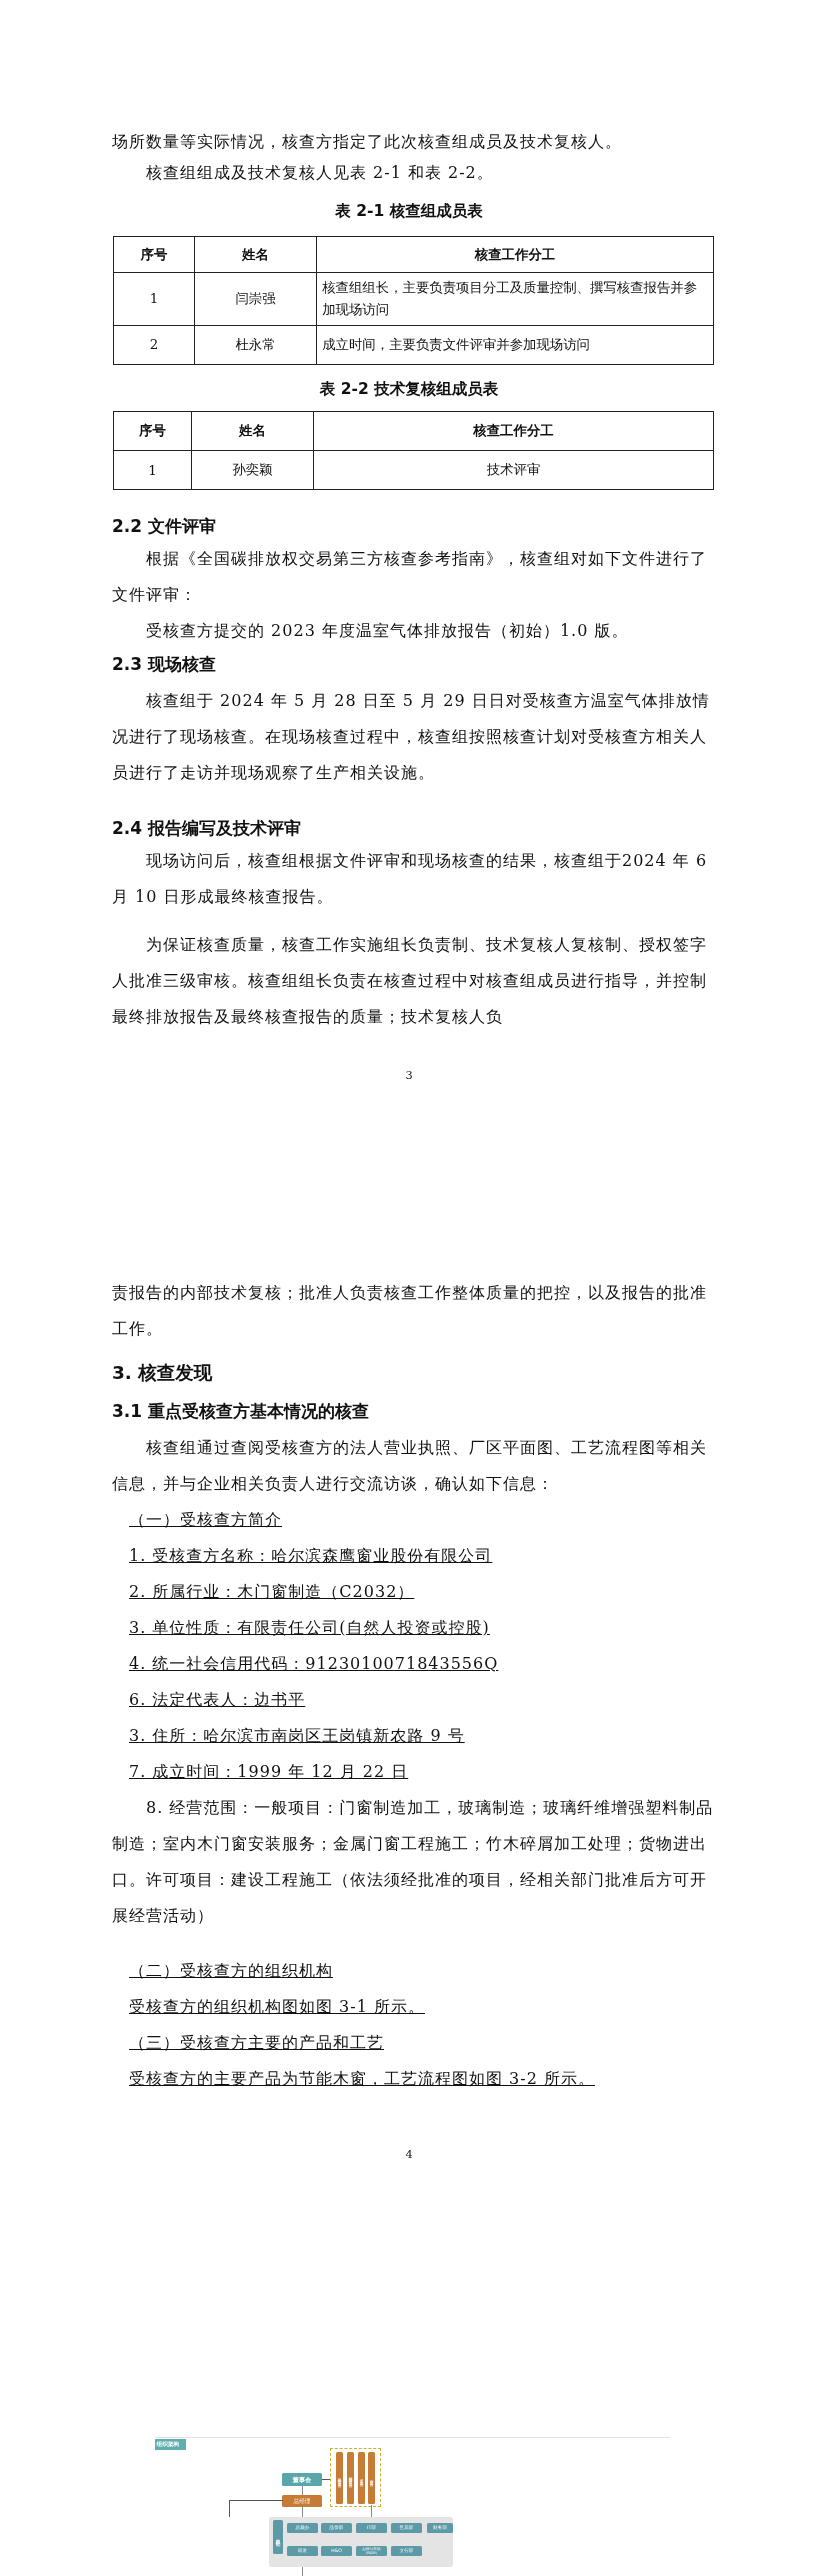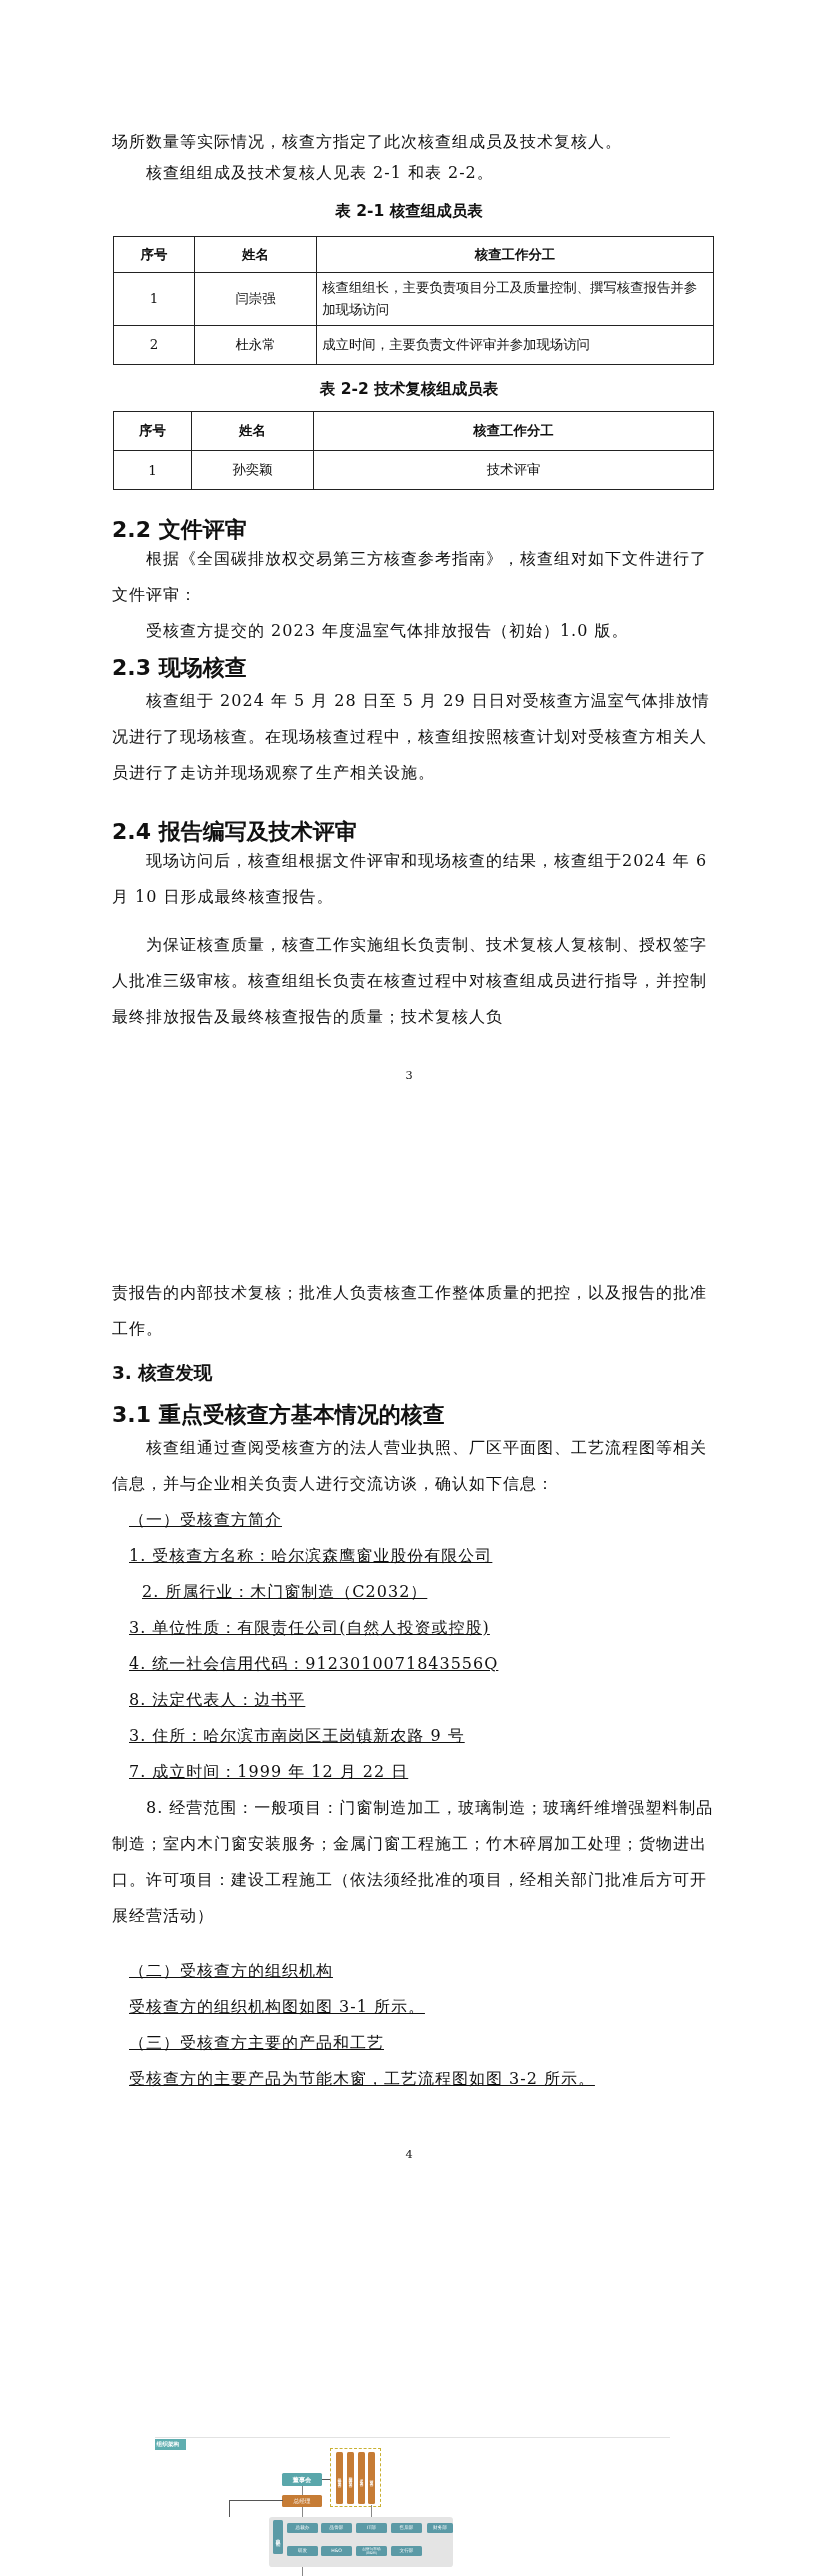--- a/index.html
+++ b/index.html
@@ -18,21 +18,21 @@
     font-size: 16px;
     line-height: 36px;
     letter-spacing: 1px;
     margin: 0;
   }
   .para.indent { text-indent: 34px; }
   .para.ind2 { left: 129px; width: 587px; text-decoration: underline; }
   .h2 {
     position: absolute; left: 112px;
     font-family: "DejaVu Sans", "Liberation Sans", sans-serif;
-    font-weight: bold; font-size: 22px; margin: 0;
+    font-weight: bold; font-size: 17px; margin: 0;
   }
   .h1 {
     position: absolute; left: 112px;
     font-family: "DejaVu Sans", "Liberation Sans", sans-serif;
     font-weight: bold; font-size: 18.5px; margin: 0;
   }
   .caption {
     position: absolute; left: 0; width: 818px; text-align: center;
     font-family: "DejaVu Sans", "Liberation Sans", sans-serif;
     font-weight: bold; font-size: 15.5px; margin: 0;
@@ -149,24 +149,24 @@
 <div class="pagenum" style="top:1069px;">3</div>
 
 <p class="para" style="top:1275px;">责报告的内部技术复核；批准人负责核查工作整体质量的把控，以及报告的批准工作。</p>
 <h1 class="h1" style="top:1360px;">3.  核查发现</h1>
 <h2 class="h2" style="top:1400px;">3.1  重点受核查方基本情况的核查</h2>
 <p class="para indent" style="top:1430px;">核查组通过查阅受核查方的法人营业执照、厂区平面图、工艺流程图等相关信息，并与企业相关负责人进行交流访谈，确认如下信息：</p>
 <p class="para ind2" style="top:1502px;">（一）受核查方简介</p>
 
 <div>
   <p class="para ind2" style="top:1538px;">1. 受核查方名称：哈尔滨森鹰窗业股份有限公司</p>
-  <p class="para ind2" style="top:1574px;margin-left:13px;">2. 所属行业：木门窗制造（C2032）</p>
+  <p class="para ind2" style="top:1574px;">2. 所属行业：木门窗制造（C2032）</p>
   <p class="para ind2" style="top:1610px;">3. 单位性质：有限责任公司(自然人投资或控股)</p>
   <p class="para ind2" style="top:1646px;">4. 统一社会信用代码：9123010071843556Q</p>
-  <p class="para ind2" style="top:1682px;">8. 法定代表人：边书平</p>
+  <p class="para ind2" style="top:1682px;">6. 法定代表人：边书平</p>
   <p class="para ind2" style="top:1718px;">3. 住所：哈尔滨市南岗区王岗镇新农路 9 号</p>
   <p class="para ind2" style="top:1754px;">7. 成立时间：1999 年 12 月 22 日</p>
   <p class="para indent" style="top:1790px;">8. 经营范围：一般项目：门窗制造加工，玻璃制造；玻璃纤维增强塑料制品制造；室内木门窗安装服务；金属门窗工程施工；竹木碎屑加工处理；货物进出口。许可项目：建设工程施工（依法须经批准的项目，经相关部门批准后方可开展经营活动）</p>
 </div>
 
 <p class="para ind2" style="top:1953px;">（二）受核查方的组织机构</p>
 <p class="para ind2" style="top:1989px;">受核查方的组织机构图如图 3-1 所示。</p>
 <p class="para ind2" style="top:2025px;">（三）受核查方主要的产品和工艺</p>
 <p class="para ind2" style="top:2061px;">受核查方的主要产品为节能木窗，工艺流程图如图 3-2 所示。</p>
 

